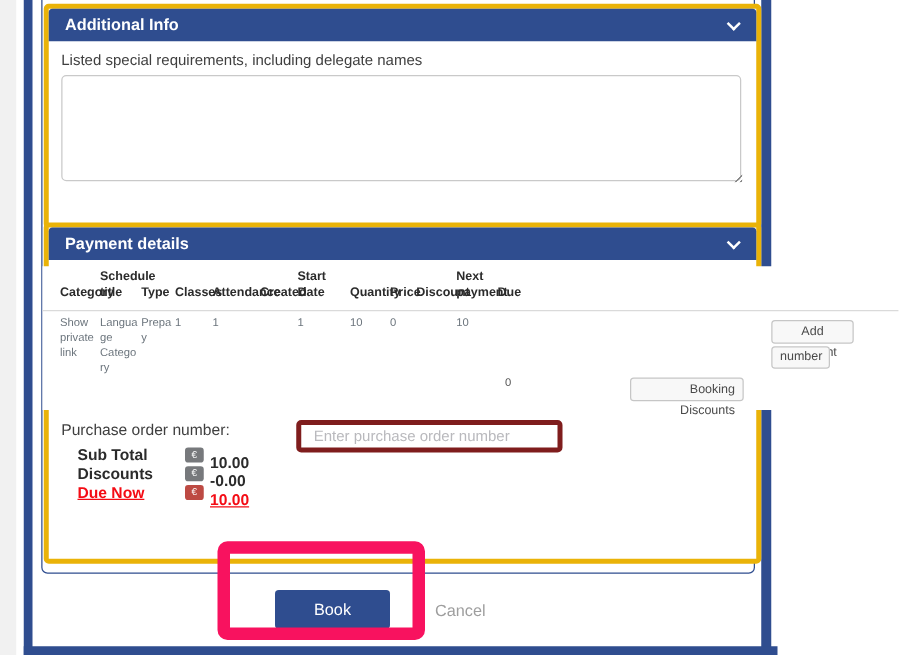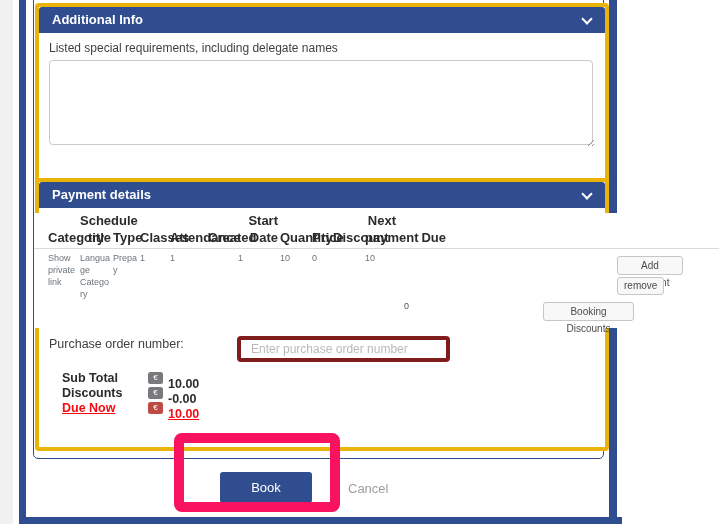--- a/index.html
+++ b/index.html
@@ -39,44 +39,44 @@
   .resize-grip{position:absolute;left:546px;top:106px;width:9px;height:9px;
                background:repeating-linear-gradient(135deg,transparent 0 2px,#8a8a8a 2px 3px);
                clip-path:polygon(100% 0,100% 100%,0 100%);cursor:nwse-resize;}
 
   
   .table-strip{position:absolute;left:34px;top:213px;width:685px;height:115px;
                background:#fff;z-index:6;}
   .tgrid{position:absolute;left:14px;top:0;display:grid;
          grid-template-columns:32px 33px 27px 30px 38px 30px 42px 32px 21px 32px 33px 50px;}
   .tgrid-head{top:0;height:28px;align-items:end;}
-  .tgrid-head .th{font-size:13px;font-weight:bold;color:#2b2b2b;line-height:1.3;
-                  padding:0 2px 0 0;text-align:right;}
+  .tgrid-head .th{font-size:10px;font-weight:bold;color:#2b2b2b;line-height:1.3;
+                  padding:0 2px 0 0;}
   .divider{position:absolute;left:0;right:0;top:35px;height:1px;background:#dadada;}
   .tgrid-row{top:39px;}
   .tgrid-row .td{font-size:9px;color:#6c757d;line-height:1.35;padding:0 2px 0 0;
                  word-wrap:break-word;}
   .summary-zero{position:absolute;left:370px;top:88px;font-size:9px;color:#555;}
 
   .mini-btn{position:absolute;background:#f8f8f8;border:1px solid #c6c6c6;border-radius:3px;
             font-family:"Liberation Sans", sans-serif;font-size:10px;color:#4a4a4a;
             text-align:center;cursor:pointer;padding:0 6px;box-sizing:border-box;}
   .btn-add-discount{left:583px;top:43px;width:66px;height:19px;line-height:17px;}
   .btn-remove{left:583px;top:64px;width:47px;height:18px;line-height:16px;}
-  .btn-booking-discounts{left:509px;top:89px;width:91px;height:19px;line-height:17px;}
+  .btn-booking-discounts{left:470px;top:89px;width:91px;height:19px;line-height:17px;text-align:right;}
 
   
   .po-label{position:absolute;left:49px;top:337px;font-size:12.5px;color:#3f3f3f;z-index:4;}
   .po-input{position:absolute;left:237px;top:336px;width:213px;height:26px;z-index:4;
             border:4px solid #7f1d1d;border-radius:4px;outline:none;box-sizing:border-box;
             font-family:"Liberation Sans", sans-serif;font-size:12px;color:#444;padding:0 10px;}
   .po-input::placeholder{color:#b9b9bd;}
 
   
-  .totals{position:absolute;left:62px;top:370px;z-index:4;}
+  .totals{position:absolute;left:62px;top:356px;z-index:4;}
   .trow{display:flex;align-items:center;height:15px;margin-bottom:0;}
   .tlabel{width:86px;font-size:12.5px;font-weight:bold;color:#2b2b2b;}
   .badge{width:15px;height:12px;border-radius:2.5px;background:#77797c;color:#fff;
          font-size:8px;line-height:12px;text-align:center;margin-right:5px;}
   .tval{font-size:12.5px;font-weight:bold;color:#2b2b2b;margin-top:12px;}
   .trow.due .tlabel,.trow.due .tval{color:#f40b14;text-decoration:underline;}
   .trow.due .badge{background:#bd4a43;}
 
   
   .book-btn{position:absolute;left:220px;top:472px;width:92px;height:31px;z-index:4;
@@ -144,21 +144,21 @@
       <div class="td">1</div>
       <div class="td"></div>
       <div class="td">1</div>
       <div class="td">10</div>
       <div class="td">0</div>
       <div class="td"></div>
       <div class="td">10</div>
     </div>
     <div class="summary-zero">0</div>
     <div class="mini-btn btn-add-discount">Add Discount</div>
-    <div class="mini-btn btn-remove">remove</div>
+    <div class="mini-btn btn-remove">number</div>
     <div class="mini-btn btn-booking-discounts">Booking Discounts</div>
   </div>
 
   <div class="po-label">Purchase order number:</div>
   <input class="po-input" type="text" placeholder="Enter purchase order number" style="">
 
   <div class="totals">
     <div class="trow">
       <div class="tlabel">Sub Total</div>
       <div class="badge">€</div>

